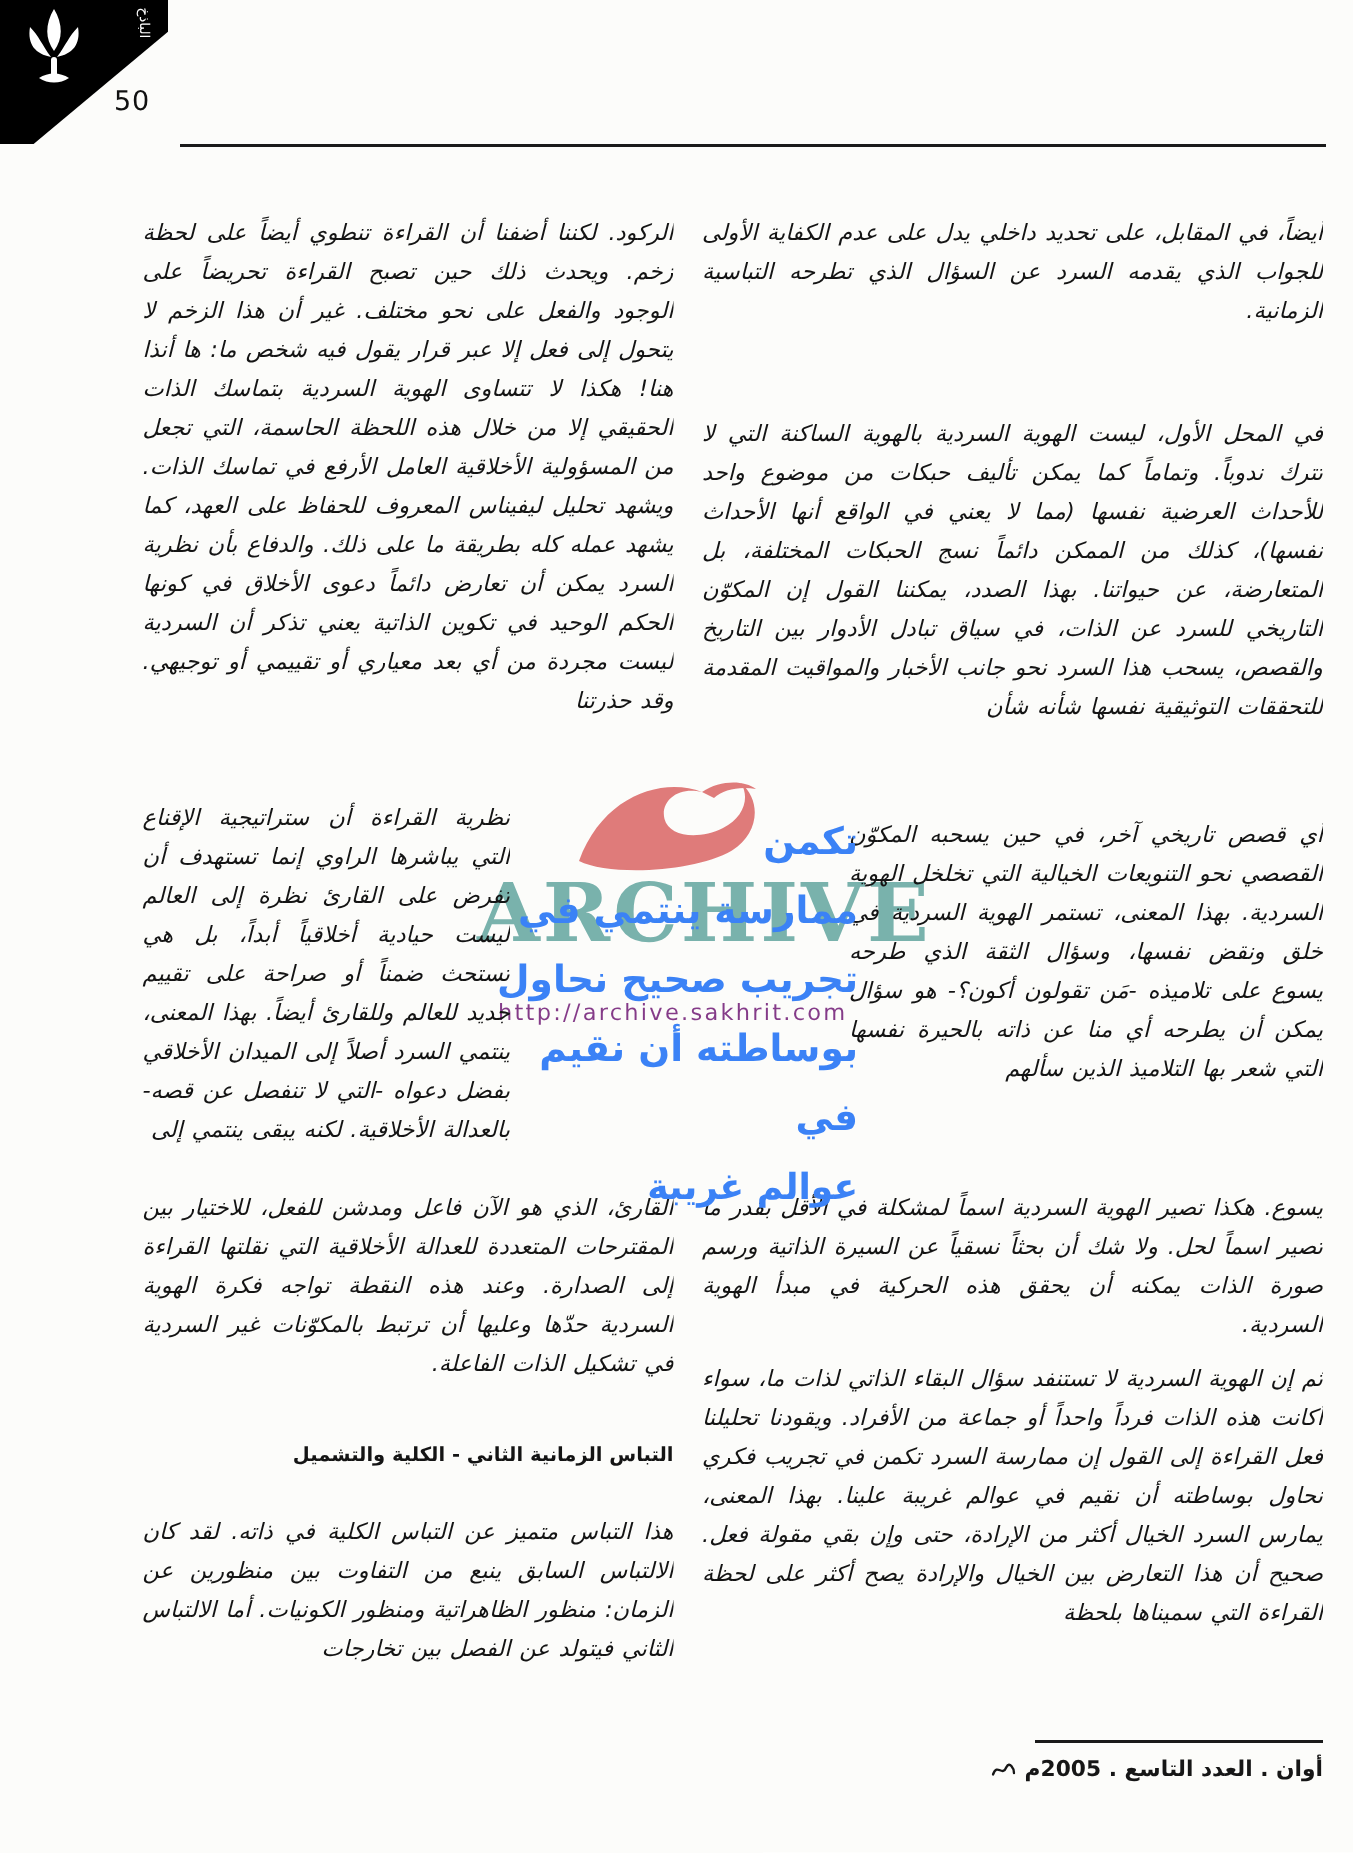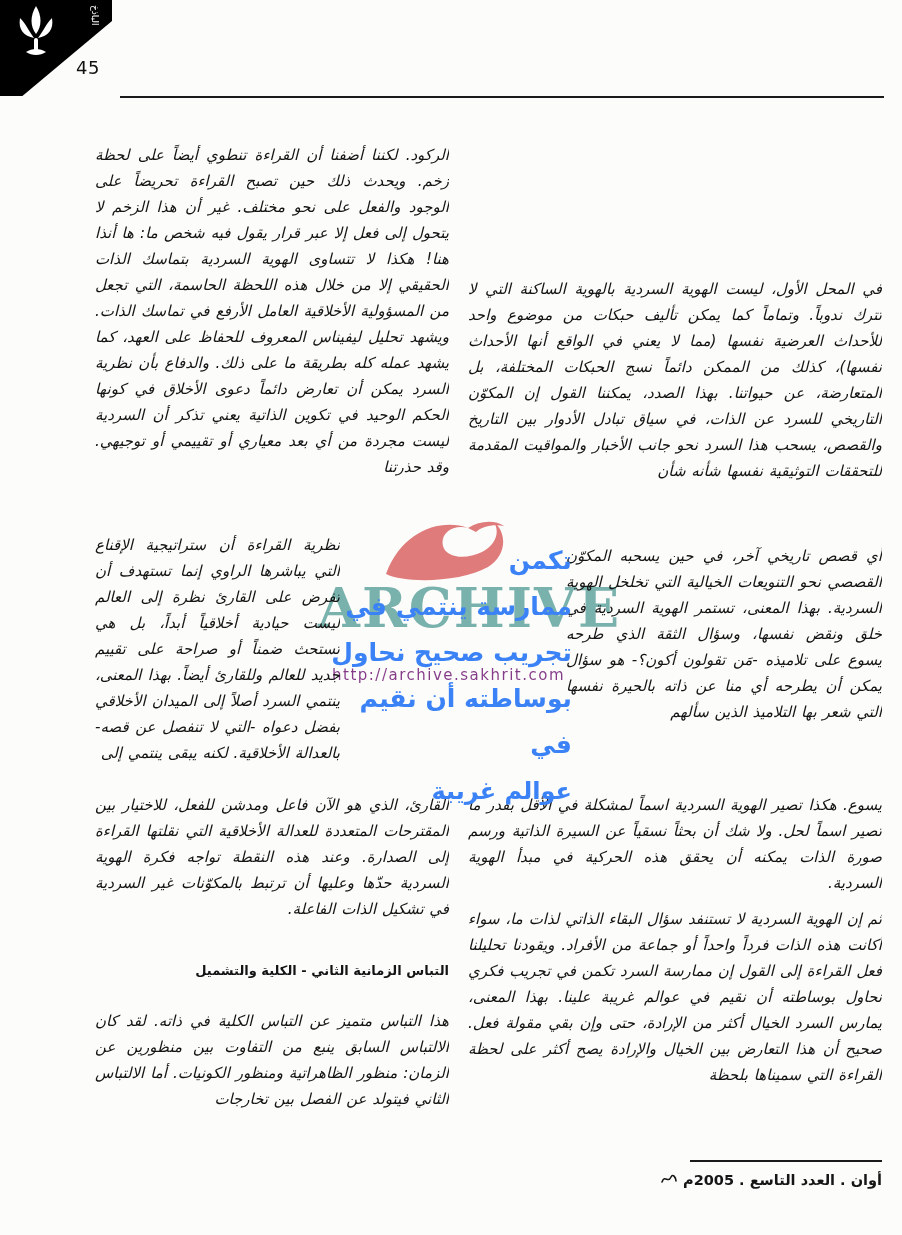--- a/index.html
+++ b/index.html
@@ -70,50 +70,51 @@
     position:absolute;top:538px;left:322px;width:250px;
     text-align:right;font-weight:bold;color:#3b82f6;
     font-size:25px;line-height:46px;
   }
   .pull-quote .quote-line:last-child{font-size:24px;}
 
   
   .footer-rule{position:absolute;top:1160px;left:690px;width:192px;height:2px;background:#1a1a1a;}
   .footer{
     position:absolute;top:1172px;right:20px;
-    display:inline-flex;align-items:flex-start;gap:6px;
+    display:inline-flex;align-items:center;gap:6px;
     font-size:14.5px;font-weight:600;color:#161616;
   }
   .footer-ornament{width:16px;height:14px;}
 </style>
 </head>
 <body>
 
 <div class="page">
 
   <div class="corner">
     <svg class="corner-ornament" viewBox="0 0 52 56" xmlns="http://www.w3.org/2000/svg">
       <path fill="#ffffff" d="M26 2 C20 12 20 22 26 30 C32 22 32 12 26 2 Z"></path>
       <path fill="#ffffff" d="M10 14 C8 26 14 32 24 34 C18 26 16 20 10 14 Z"></path>
       <path fill="#ffffff" d="M42 14 C44 26 38 32 28 34 C34 26 36 20 42 14 Z"></path>
       <rect fill="#ffffff" x="24" y="34" width="4" height="14" rx="2"></rect>
       <path fill="#ffffff" d="M16 48 C22 44 30 44 36 48 C30 52 22 52 16 48 Z"></path>
     </svg>
     <span class="side-tab">الباذخ</span>
   </div>
-  <div class="page-number">45</div>
+  <div class="page-number">50</div>
   <div class="header-rule"></div>
 
   <svg class="wm-logo" viewBox="0 0 150 72" xmlns="http://www.w3.org/2000/svg">
     <path fill="#d95b5b" d="M14 62 C30 18 70 6 96 16 C80 12 68 22 71 34 C74 46 94 48 110 40 C124 33 128 20 122 10 C136 22 134 44 116 55 C90 70 34 72 14 62 Z"></path>
     <path fill="#d95b5b" d="M96 16 C108 8 124 8 132 14 C122 12 110 14 104 20 Z"></path>
   </svg>
   <div class="wm-brand">ARCHIVE</div>
   <div class="wm-url">http://archive.sakhrit.com</div>
 
+  <div class="seg r1">أيضاً، في المقابل، على تحديد داخلي يدل على عدم الكفاية الأولى للجواب الذي يقدمه السرد عن السؤال الذي تطرحه التباسية الزمانية.</div>
   <div class="seg r2a">في المحل الأول، ليست الهوية السردية بالهوية الساكنة التي لا تترك ندوباً. وتماماً كما يمكن تأليف حبكات من موضوع واحد للأحداث العرضية نفسها (مما لا يعني في الواقع أنها الأحداث نفسها)، كذلك من الممكن دائماً نسج الحبكات المختلفة، بل المتعارضة، عن حيواتنا. بهذا الصدد، يمكننا القول إن المكوّن التاريخي للسرد عن الذات، في سياق تبادل الأدوار بين التاريخ والقصص، يسحب هذا السرد نحو جانب الأخبار والمواقيت المقدمة للتحققات التوثيقية نفسها شأنه شأن</div>
   <div class="seg r2b">أي قصص تاريخي آخر، في حين يسحبه المكوّن القصصي نحو التنويعات الخيالية التي تخلخل الهوية السردية. بهذا المعنى، تستمر الهوية السردية في خلق ونقض نفسها، وسؤال الثقة الذي طرحه يسوع على تلاميذه -مَن تقولون أكون؟- هو سؤال يمكن أن يطرحه أي منا عن ذاته بالحيرة نفسها التي شعر بها التلاميذ الذين سألهم</div>
   <div class="seg r2c">يسوع. هكذا تصير الهوية السردية اسماً لمشكلة في الأقل بقدر ما تصير اسماً لحل. ولا شك أن بحثاً نسقياً عن السيرة الذاتية ورسم صورة الذات يمكنه أن يحقق هذه الحركية في مبدأ الهوية السردية.</div>
   <div class="seg r3">ثم إن الهوية السردية لا تستنفد سؤال البقاء الذاتي لذات ما، سواء أكانت هذه الذات فرداً واحداً أو جماعة من الأفراد. ويقودنا تحليلنا فعل القراءة إلى القول إن ممارسة السرد تكمن في تجريب فكري نحاول بوساطته أن نقيم في عوالم غريبة علينا. بهذا المعنى، يمارس السرد الخيال أكثر من الإرادة، حتى وإن بقي مقولة فعل. صحيح أن هذا التعارض بين الخيال والإرادة يصح أكثر على لحظة القراءة التي سميناها بلحظة</div>
 
   <div class="seg l1a">الركود. لكننا أضفنا أن القراءة تنطوي أيضاً على لحظة زخم. ويحدث ذلك حين تصبح القراءة تحريضاً على الوجود والفعل على نحو مختلف. غير أن هذا الزخم لا يتحول إلى فعل إلا عبر قرار يقول فيه شخص ما: ها أنذا هنا! هكذا لا تتساوى الهوية السردية بتماسك الذات الحقيقي إلا من خلال هذه اللحظة الحاسمة، التي تجعل من المسؤولية الأخلاقية العامل الأرفع في تماسك الذات. ويشهد تحليل ليفيناس المعروف للحفاظ على العهد، كما يشهد عمله كله بطريقة ما على ذلك. والدفاع بأن نظرية السرد يمكن أن تعارض دائماً دعوى الأخلاق في كونها الحكم الوحيد في تكوين الذاتية يعني تذكر أن السردية ليست مجردة من أي بعد معياري أو تقييمي أو توجيهي. وقد حذرتنا</div>
   <div class="seg l1b">نظرية القراءة أن ستراتيجية الإقناع التي يباشرها الراوي إنما تستهدف أن تفرض على القارئ نظرة إلى العالم ليست حيادية أخلاقياً أبداً، بل هي تستحث ضمناً أو صراحة على تقييم جديد للعالم وللقارئ أيضاً. بهذا المعنى، ينتمي السرد أصلاً إلى الميدان الأخلاقي بفضل دعواه -التي لا تنفصل عن قصه- بالعدالة الأخلاقية. لكنه يبقى ينتمي إلى</div>
   <div class="seg l1c">القارئ، الذي هو الآن فاعل ومدشن للفعل، للاختيار بين المقترحات المتعددة للعدالة الأخلاقية التي نقلتها القراءة إلى الصدارة. وعند هذه النقطة تواجه فكرة الهوية السردية حدّها وعليها أن ترتبط بالمكوّنات غير السردية في تشكيل الذات الفاعلة.</div>
   <div class="section-heading">التباس الزمانية الثاني - الكلية والتشميل</div>
   <div class="seg l2">هذا التباس متميز عن التباس الكلية في ذاته. لقد كان الالتباس السابق ينبع من التفاوت بين منظورين عن الزمان: منظور الظاهراتية ومنظور الكونيات. أما الالتباس الثاني فيتولد عن الفصل بين تخارجات</div>

